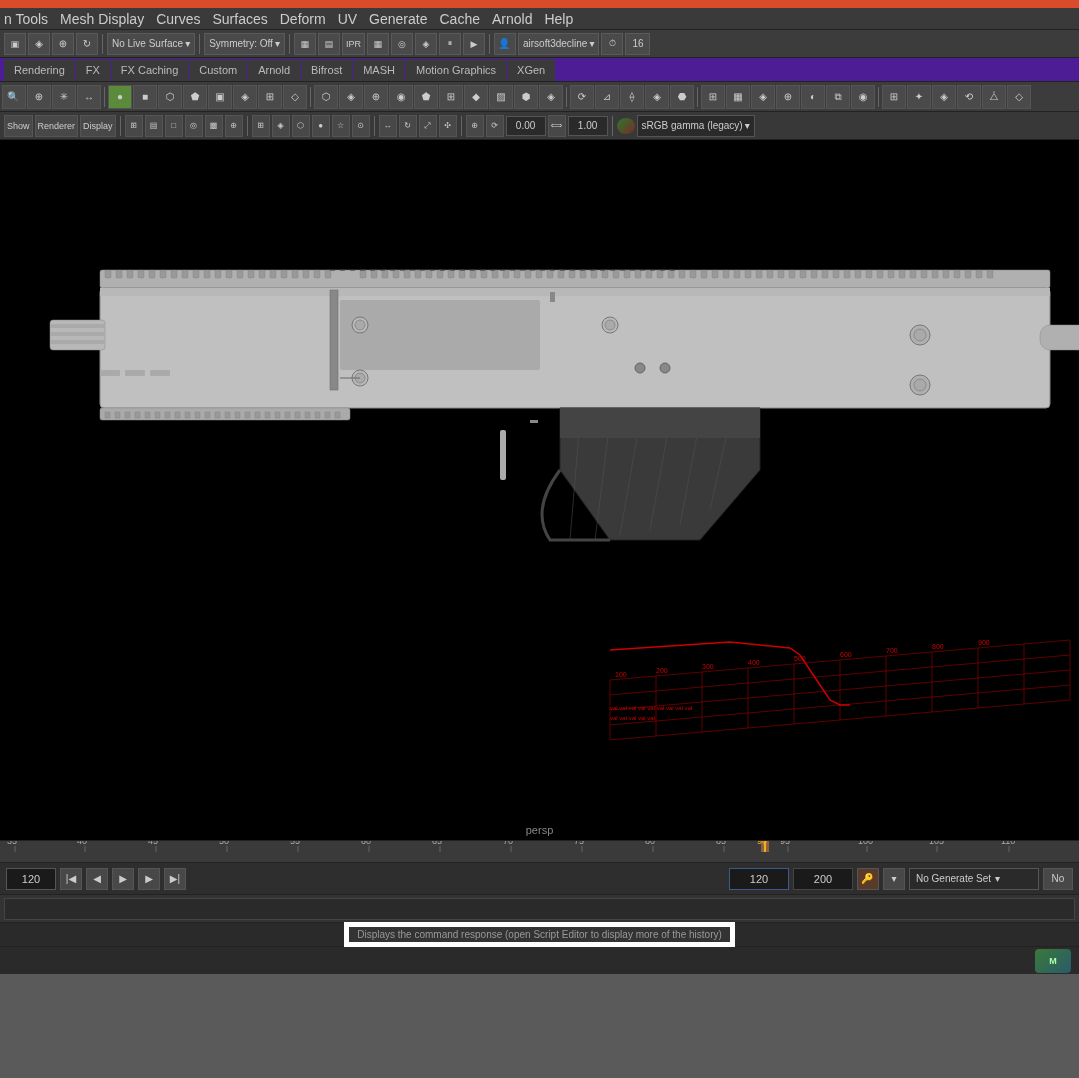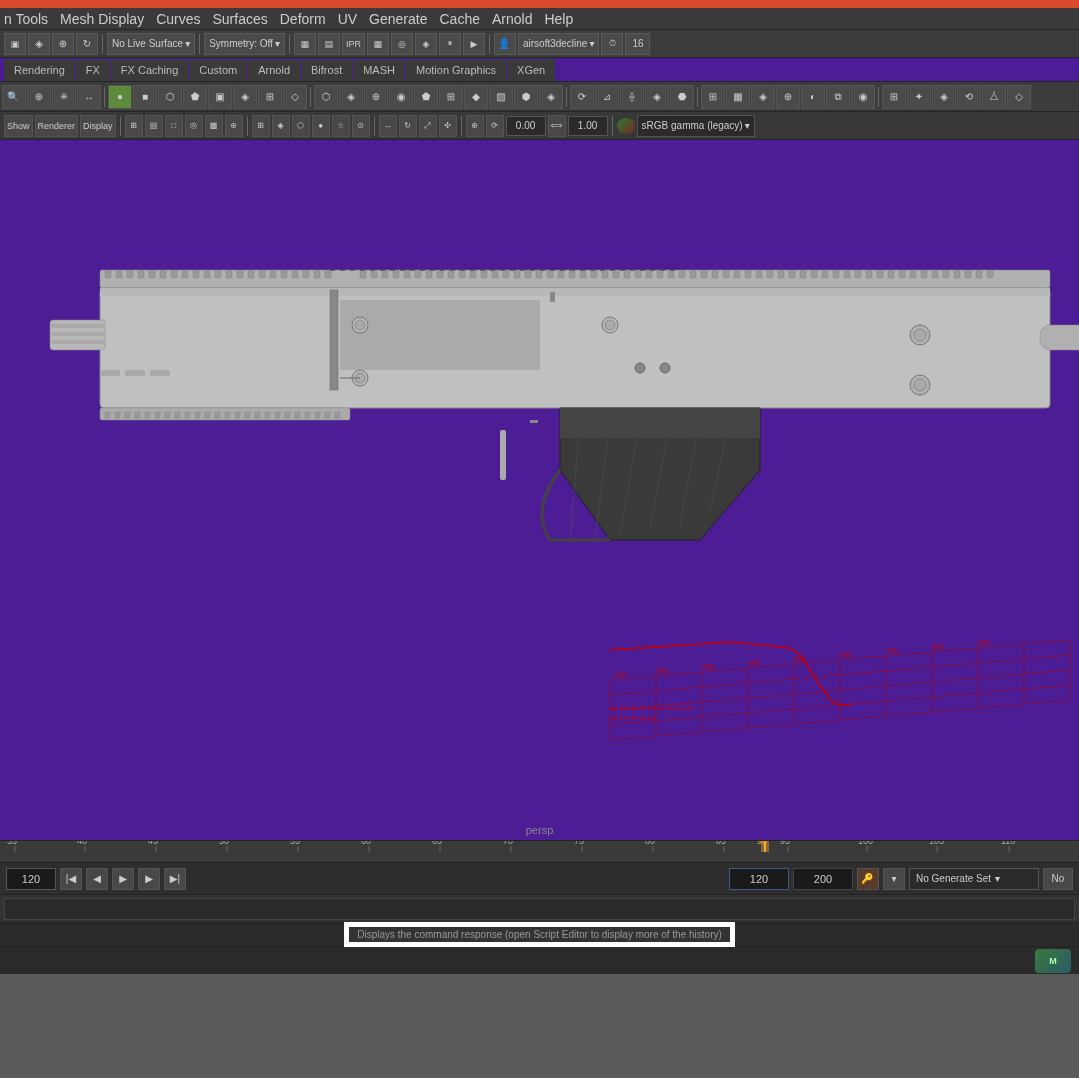--- a/index.html
+++ b/index.html
@@ -59,21 +59,21 @@
     .view-sep { width: 1px; height: 20px; background: #666; margin: 0 2px; }
     .view-input {
       height: 20px; width: 40px; background: #2a2a2a; border: 1px solid #555; color: #ccc; font-size: 10px; text-align: center;
     }
     .view-dropdown {
       height: 22px; background: #2a2a2a; border: 1px solid #555; color: #ccc; font-size: 10px; padding: 0 4px; display: flex; align-items: center; gap: 2px;
     }
     
     
     #viewport {
-      width: 100%; height: 700px; background: #4c1d95; position: relative; overflow: hidden;
+      width: 100%; height: 700px; background: #000000; position: relative; overflow: hidden;
     }
     
     
     #persp-label {
       position: absolute; bottom: 4px; left: 50%; transform: translateX(-50%); color: #888; font-size: 11px;
     }
     
     
     #timeline-ruler {
       width: 100%; height: 22px; background: #3a3a3a; display: flex; align-items: center; border-top: 1px solid #222; position: relative; overflow: hidden;

